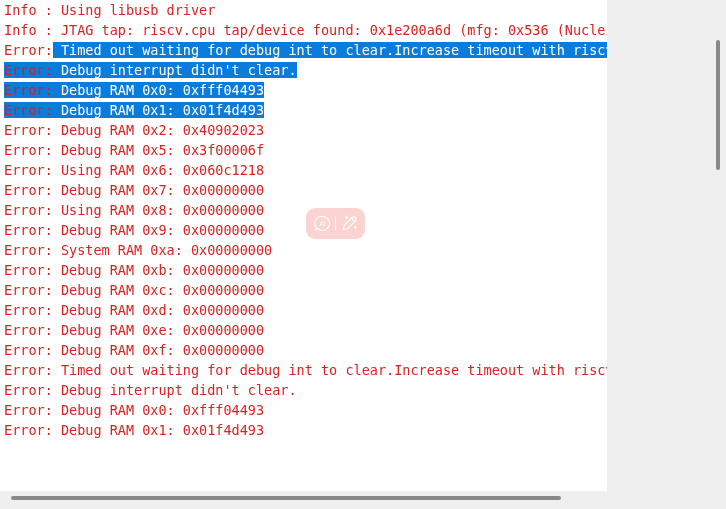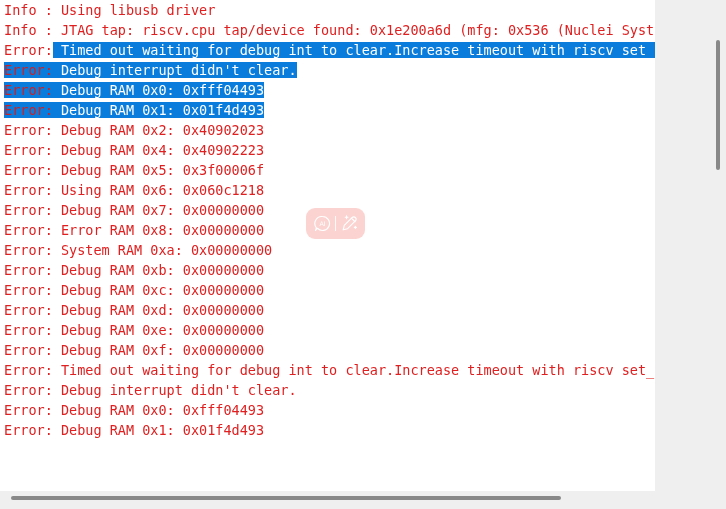--- a/index.html
+++ b/index.html
@@ -23,21 +23,21 @@
     height: 509px;
     background: #efefef;
     overflow: hidden;
   }
 
   
   #log-view {
     position: absolute;
     left: 0;
     top: 0;
-    width: 655px;
+    width: 607px;
     height: 491px;
     background: #ffffff;
     overflow: hidden;
   }
 
   #log-lines {
     position: absolute;
     left: 0;
     top: 0px;
     width: 711px;
@@ -135,25 +135,25 @@
 
   <div id="log-view">
     <div id="log-lines">
         <div class="log-line sev-info"><span class="seg plain">Info :</span><span class="seg plain"> Using libusb driver</span></div>
         <div class="log-line sev-info"><span class="seg plain">Info :</span><span class="seg plain"> JTAG tap: riscv.cpu tap/device found: 0x1e200a6d (mfg: 0x536 (Nuclei System Technology Co Ltd)</span></div>
         <div class="log-line sev-error"><span class="seg plain">Error:</span><span class="seg sel"> Timed out waiting for debug int to clear.Increase timeout with riscv set_command_timeout_sec.</span></div>
         <div class="log-line sev-error"><span class="seg sel-label">Error:</span><span class="seg sel"> Debug interrupt didn't clear.</span></div>
         <div class="log-line sev-error"><span class="seg sel-label">Error:</span><span class="seg sel"> Debug RAM 0x0: 0xfff04493</span></div>
         <div class="log-line sev-error"><span class="seg sel-label">Error:</span><span class="seg sel"> Debug RAM 0x1: 0x01f4d493</span></div>
         <div class="log-line sev-error"><span class="seg plain">Error:</span><span class="seg plain"> Debug RAM 0x2: 0x40902023</span></div>
-        <div class="log-line sev-error"><span class="seg plain">Error:</span><span class="seg plain"> Debug RAM 0x4: 0x40902223</span></div>
         <div class="log-line sev-error"><span class="seg plain">Error:</span><span class="seg plain"> Debug RAM 0x5: 0x3f00006f</span></div>
         <div class="log-line sev-error"><span class="seg plain">Error:</span><span class="seg plain"> Using RAM 0x6: 0x060c1218</span></div>
         <div class="log-line sev-error"><span class="seg plain">Error:</span><span class="seg plain"> Debug RAM 0x7: 0x00000000</span></div>
-        <div class="log-line sev-error"><span class="seg plain">Error:</span><span class="seg plain"> Error RAM 0x8: 0x00000000</span></div>
+        <div class="log-line sev-error"><span class="seg plain">Error:</span><span class="seg plain"> Using RAM 0x8: 0x00000000</span></div>
+        <div class="log-line sev-error"><span class="seg plain">Error:</span><span class="seg plain"> Debug RAM 0x9: 0x00000000</span></div>
         <div class="log-line sev-error"><span class="seg plain">Error:</span><span class="seg plain"> System RAM 0xa: 0x00000000</span></div>
         <div class="log-line sev-error"><span class="seg plain">Error:</span><span class="seg plain"> Debug RAM 0xb: 0x00000000</span></div>
         <div class="log-line sev-error"><span class="seg plain">Error:</span><span class="seg plain"> Debug RAM 0xc: 0x00000000</span></div>
         <div class="log-line sev-error"><span class="seg plain">Error:</span><span class="seg plain"> Debug RAM 0xd: 0x00000000</span></div>
         <div class="log-line sev-error"><span class="seg plain">Error:</span><span class="seg plain"> Debug RAM 0xe: 0x00000000</span></div>
         <div class="log-line sev-error"><span class="seg plain">Error:</span><span class="seg plain"> Debug RAM 0xf: 0x00000000</span></div>
         <div class="log-line sev-error"><span class="seg plain">Error:</span><span class="seg plain"> Timed out waiting for debug int to clear.Increase timeout with riscv set_command_timeout_sec.</span></div>
         <div class="log-line sev-error"><span class="seg plain">Error:</span><span class="seg plain"> Debug interrupt didn't clear.</span></div>
         <div class="log-line sev-error"><span class="seg plain">Error:</span><span class="seg plain"> Debug RAM 0x0: 0xfff04493</span></div>
         <div class="log-line sev-error"><span class="seg plain">Error:</span><span class="seg plain"> Debug RAM 0x1: 0x01f4d493</span></div>

